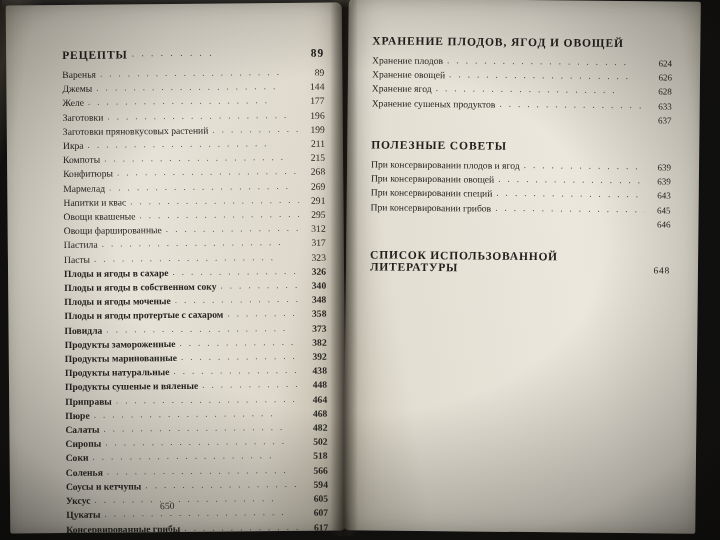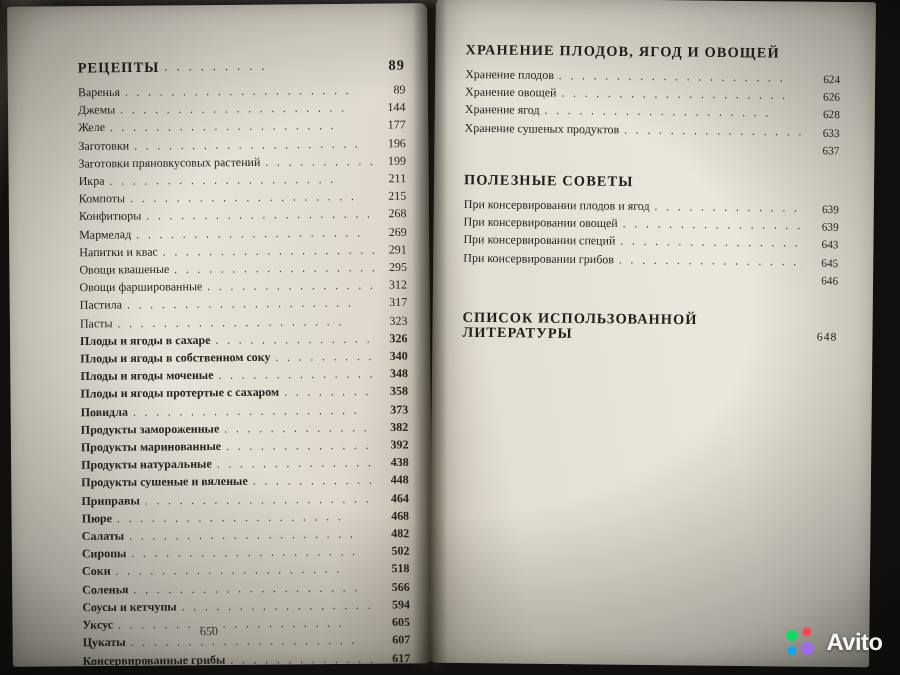--- a/index.html
+++ b/index.html
@@ -484,22 +484,13 @@
         </div>
       </div>
     </div>
 
     <div class="gutter"></div>
     <div class="edge-top-left"></div>
   </div>
 
   <div class="vignette"></div>
 
-  <div class="watermark">
-    <span class="wm-dots">
-      <i></i>
-        <i></i>
-        <i></i>
-        <i></i>
-    </span>
-    <span class="wm-text">Avito</span>
-  </div>
 </div>
 
 </body></html>

